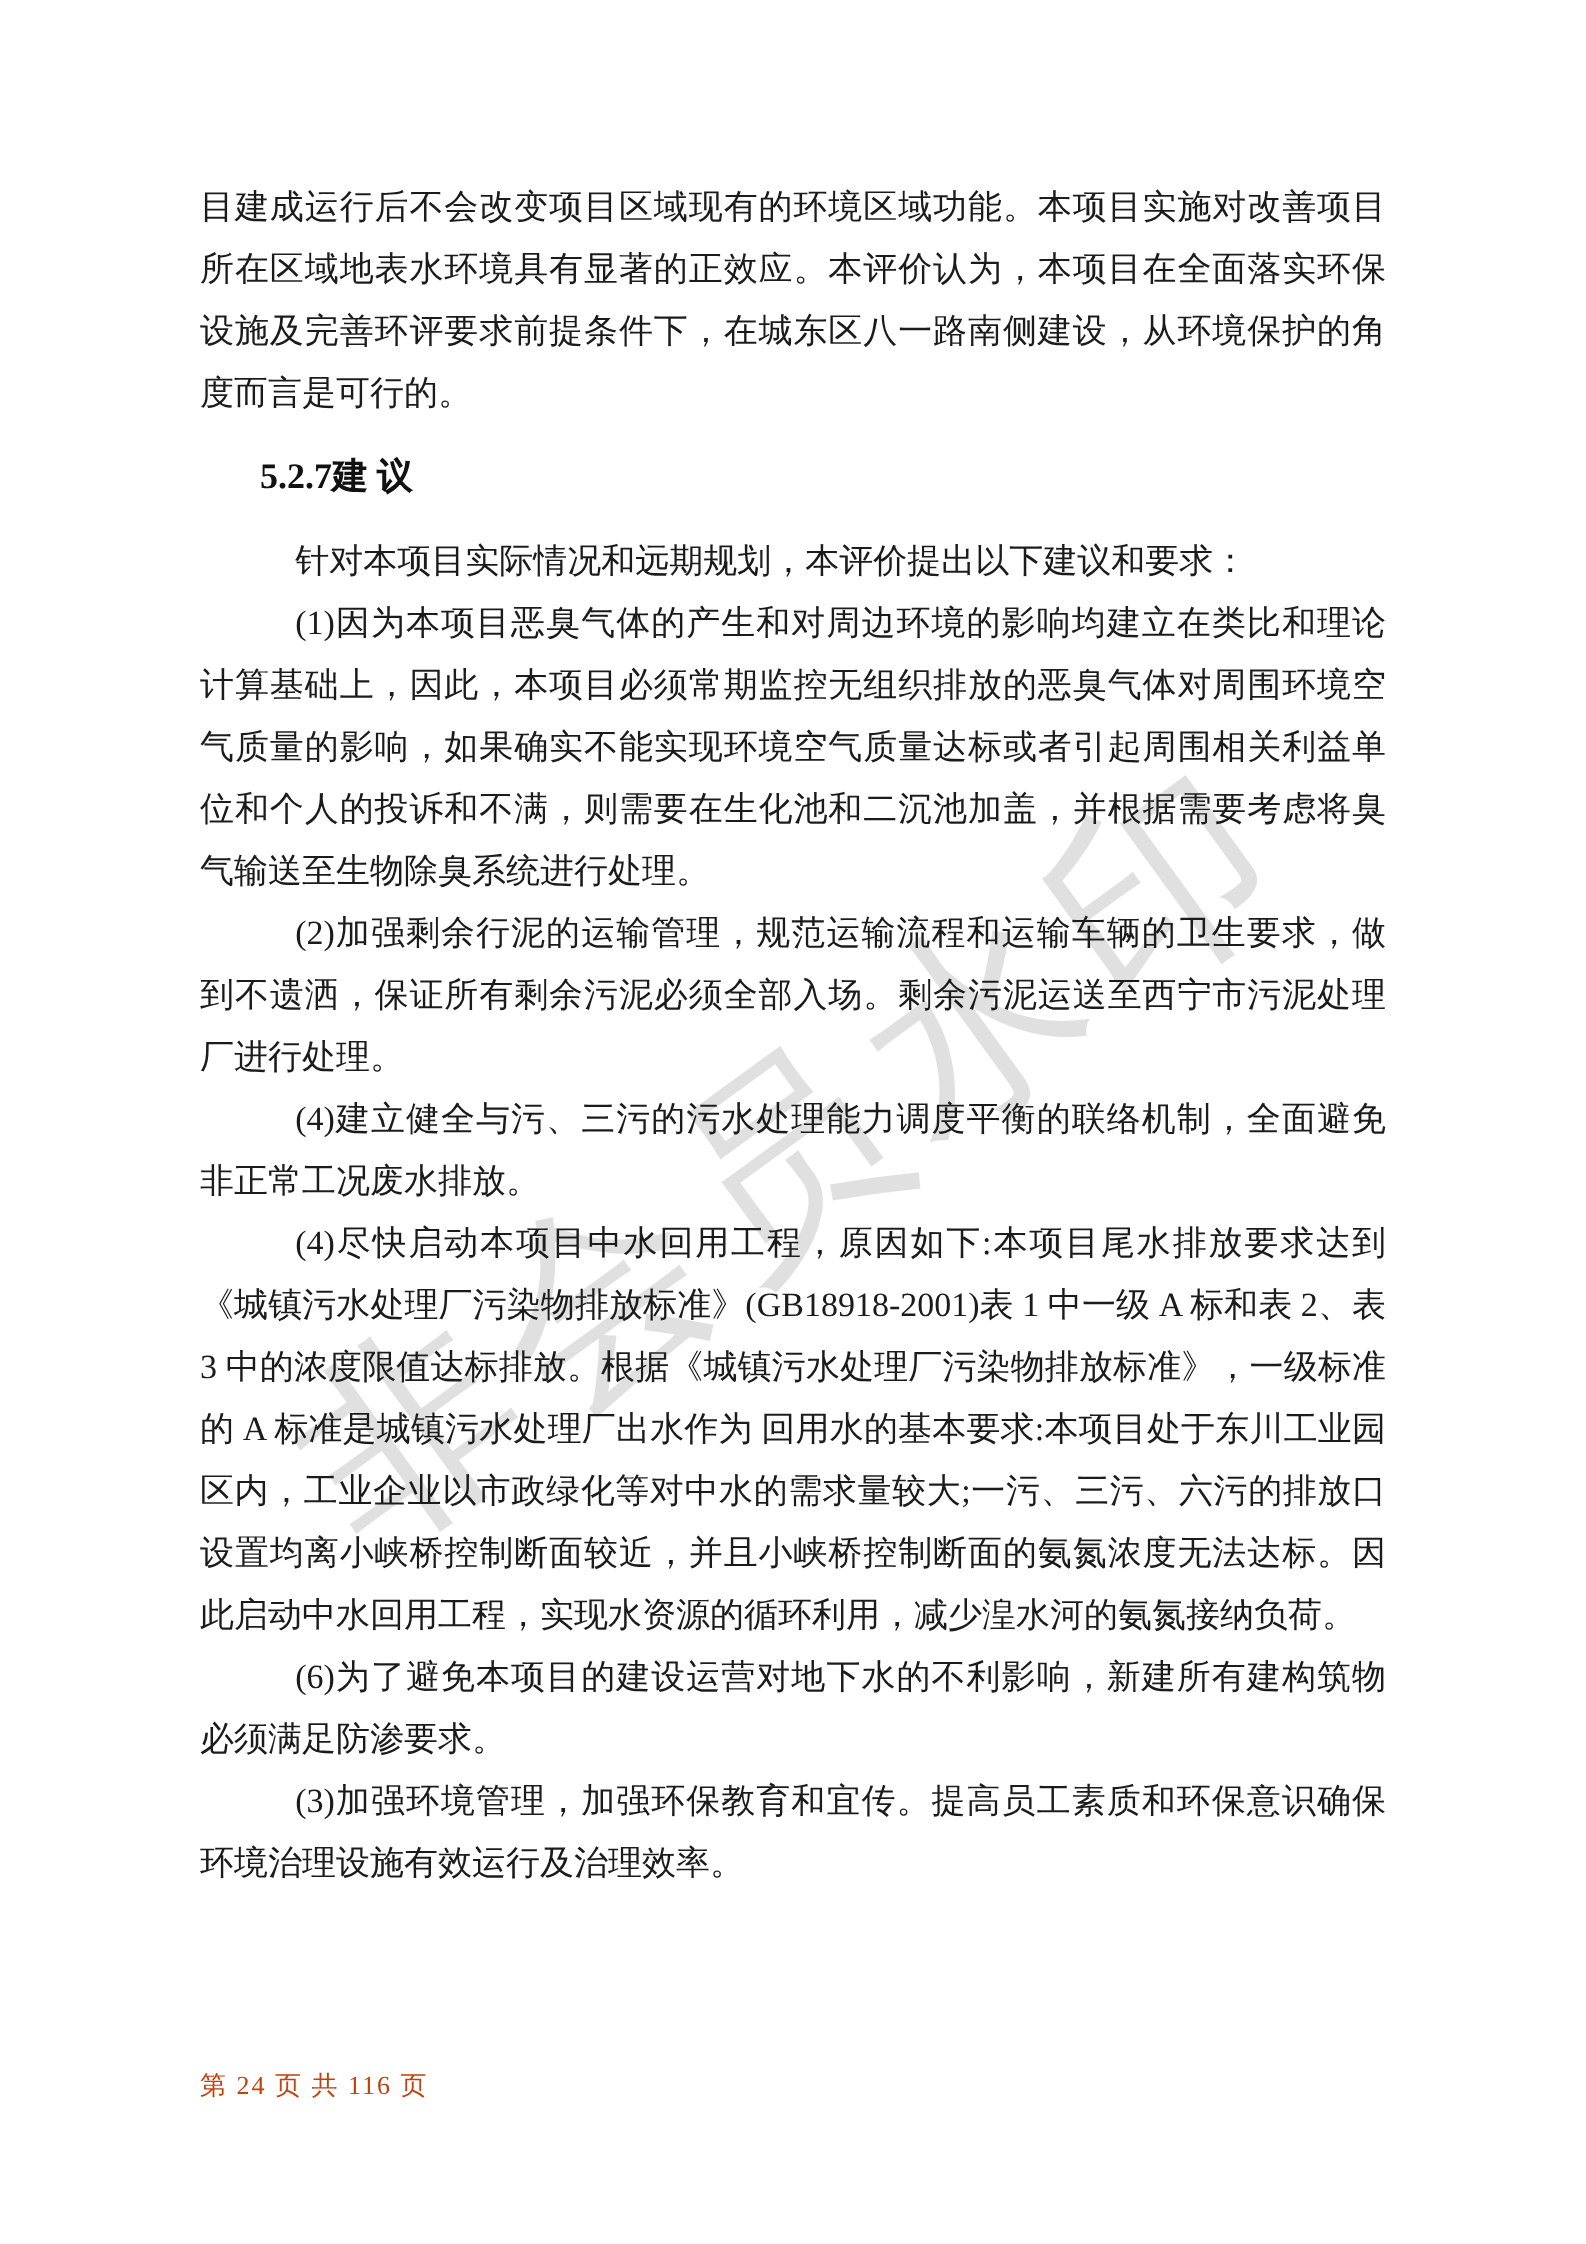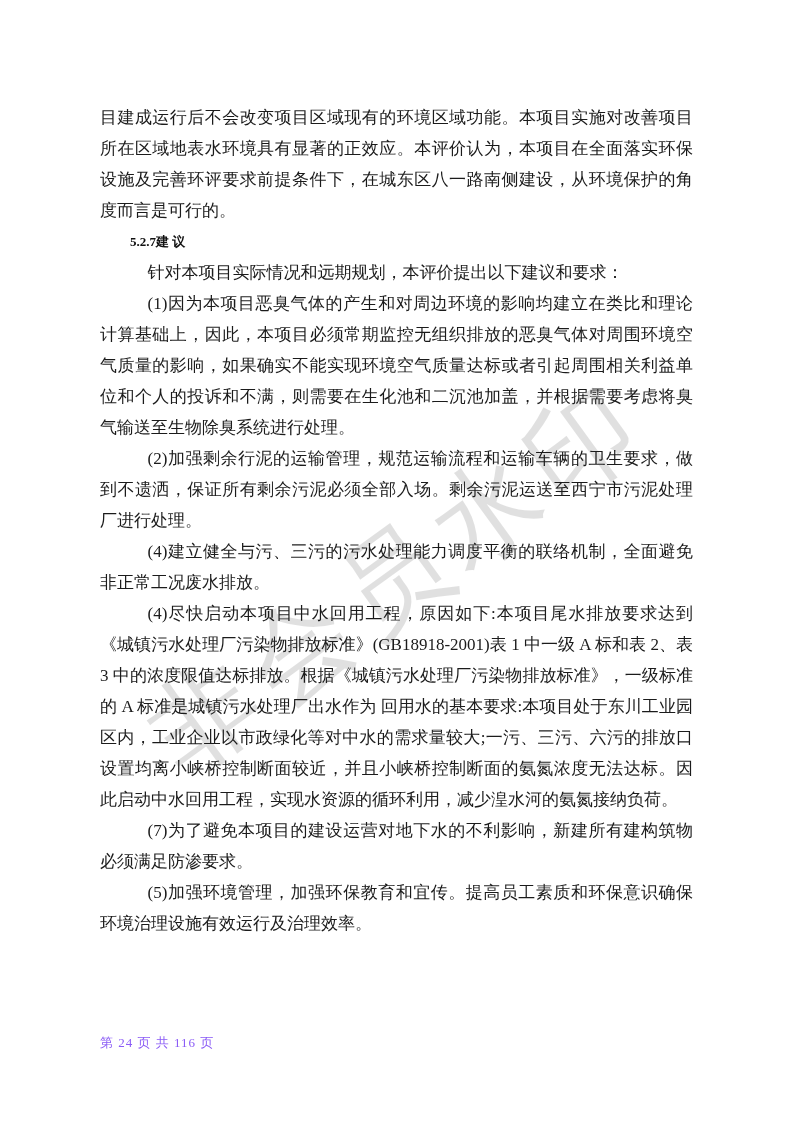--- a/index.html
+++ b/index.html
@@ -25,49 +25,49 @@
     letter-spacing: 10px;
     color: rgba(0, 0, 0, 0.12);
     white-space: nowrap;
     z-index: 1;
     user-select: none;
     pointer-events: none;
   }
   .content {
     position: absolute;
     left: 100px;
-    top: 102px;
+    top: 88px;
     width: 593px;
     z-index: 2;
     font-size: 17px;
     line-height: 31px;
     text-align: justify;
   }
   .content p {
     margin: 0;
   }
   p.para-indent {
     text-indent: 2.8em;
   }
   .section-heading {
-    margin: 0;
+    margin: 11px;
     margin-left: 30px;
-    font-size: 13px;
+    font-size: 18px;
     font-weight: bold;
     line-height: 31px;
     color: #111111;
   }
   .footer {
     position: absolute;
     left: 100px;
     top: 1034px;
     z-index: 2;
     font-size: 13px;
     letter-spacing: 1px;
-    color: #8b5cf6;
+    color: #c2410c;
   }
 </style>
 </head>
 <body>
 
 <div class="page">
 
   <div class="watermark">非会员水印</div>
 
   <div class="content">
@@ -80,21 +80,21 @@
 
     <p class="para-indent">(1)因为本项目恶臭气体的产生和对周边环境的影响均建立在类比和理论计算基础上，因此，本项目必须常期监控无组织排放的恶臭气体对周围环境空气质量的影响，如果确实不能实现环境空气质量达标或者引起周围相关利益单位和个人的投诉和不满，则需要在生化池和二沉池加盖，并根据需要考虑将臭气输送至生物除臭系统进行处理。</p>
 
     <p class="para-indent">(2)加强剩余行泥的运输管理，规范运输流程和运输车辆的卫生要求，做到不遗洒，保证所有剩余污泥必须全部入场。剩余污泥运送至西宁市污泥处理厂进行处理。</p>
 
     <p class="para-indent">(4)建立健全与污、三污的污水处理能力调度平衡的联络机制，全面避免非正常工况废水排放。</p>
 
     <p class="para-indent">(4)尽快启动本项目中水回用工程，原因如下:本项目尾水排放要求达到《城镇污水处理厂污染物排放标准》(GB18918-2001)表 1 中一级 A 标和表 2、表 3 中的浓度限值达标排放。根据《城镇污水处理厂污染物排放标准》，一级标准的 A 标准是城镇污水处理厂出水作为 回用水的基本要求:本项目处于东川工业园区内，工业企业以市政绿化等对中水的需求量较大;一污、三污、六污的排放口设置均离小峡桥控制断面较近，并且小峡桥控制断面的氨氮浓度无法达标。因此启动中水回用工程，实现水资源的循环利用，减少湟水河的氨氮接纳负荷。</p>
 
 
-    <p class="para-indent">(7)为了避免本项目的建设运营对地下水的不利影响，新建所有建构筑物必须满足防渗要求。</p>
+    <p class="para-indent">(6)为了避免本项目的建设运营对地下水的不利影响，新建所有建构筑物必须满足防渗要求。</p>
 
-    <p class="para-indent">(5)加强环境管理，加强环保教育和宜传。提高员工素质和环保意识确保环境治理设施有效运行及治理效率。</p>
+    <p class="para-indent">(3)加强环境管理，加强环保教育和宜传。提高员工素质和环保意识确保环境治理设施有效运行及治理效率。</p>
 
   </div>
 
   <div class="footer">第 24 页 共 116 页</div>
 
 </div>
 
 </body></html>

